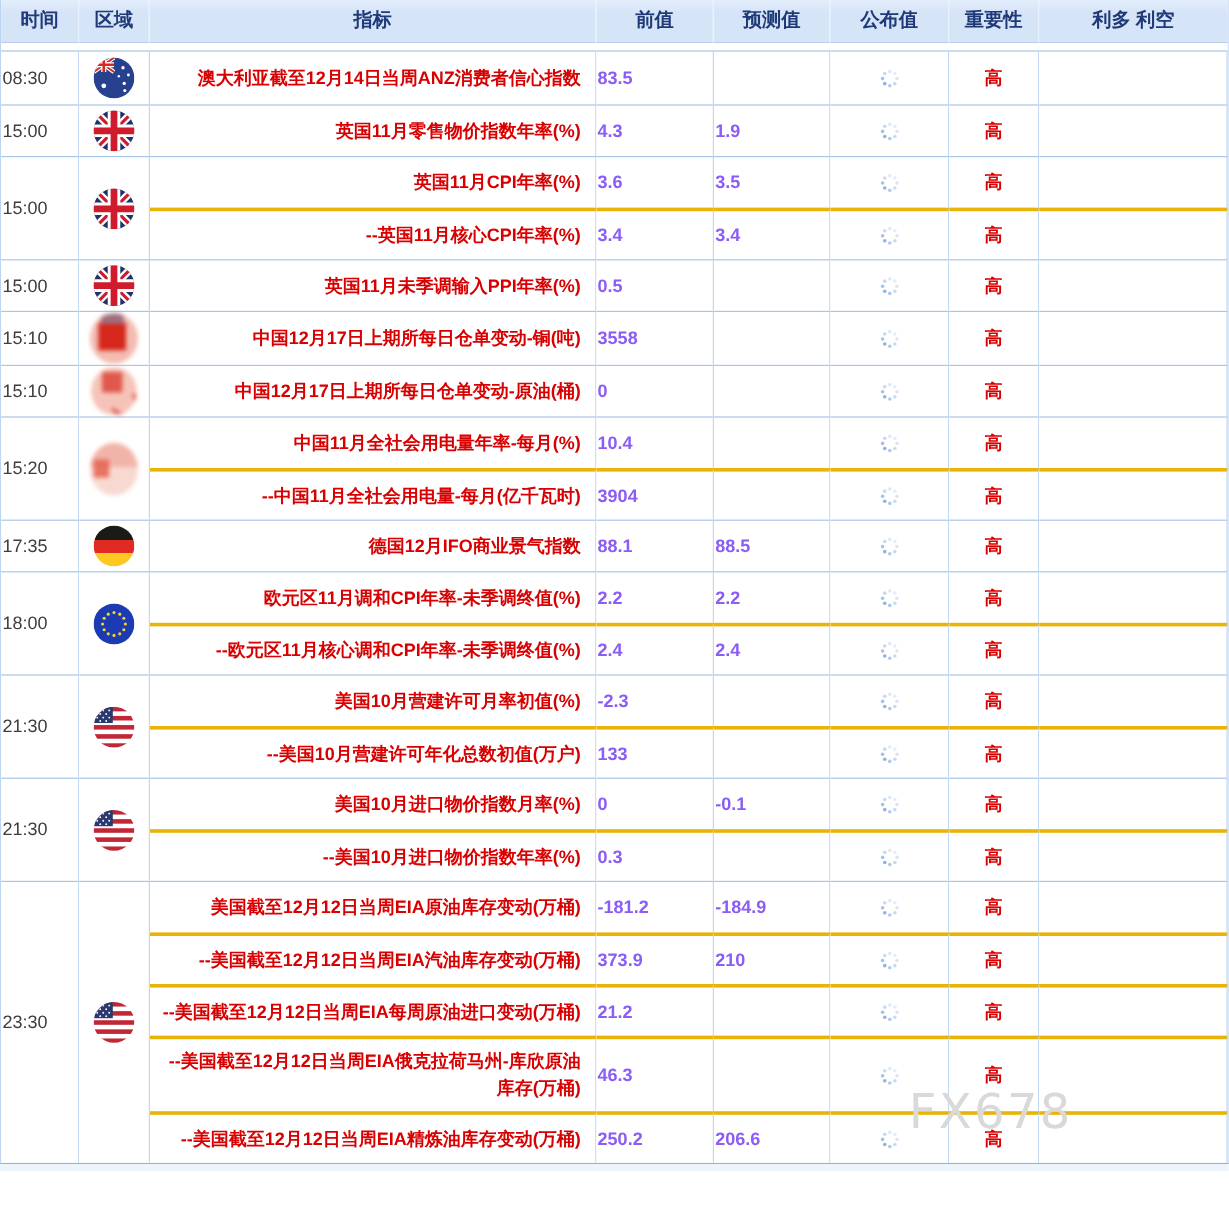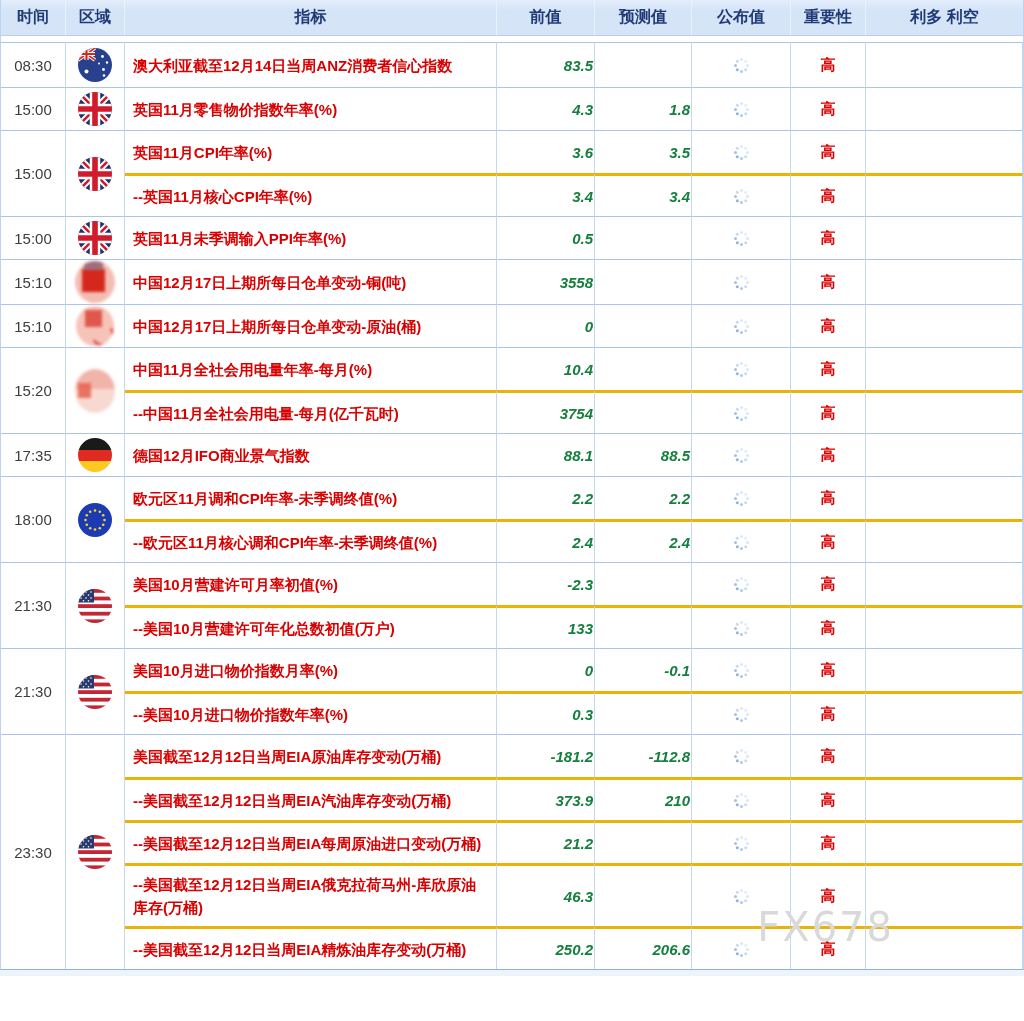--- a/index.html
+++ b/index.html
@@ -10,24 +10,24 @@
   td,th{box-sizing:border-box;vertical-align:middle;}
   thead th{height:36px;background:linear-gradient(180deg,#e3eefc 0%,#d6e4f8 30%,#d6e4f8 100%);
            color:#1f3a77;font-size:16px;font-weight:bold;text-align:center;
            border-bottom:1px solid #b9cfe8;border-right:1px solid #e9f1fc;}
   thead th:last-child{border-right:none;}
   tr.spacer td{height:6px;background:#ffffff;border:none;}
   tbody td{height:43px;background:#ffffff;border-right:1px solid #c3d8f1;font-size:15px;}
   tbody tr.h45 td{height:45px;}
   tbody tr.group-start td{border-top:1px solid #a9c6e8;}
   tbody tr.inner td{border-top:3px solid #eab308;}
-  td.time{color:#3d3d3d;text-align:center;font-size:15px;}
+  td.time{color:#3d3d3d;text-align:left;font-size:15px;}
   td.region{text-align:center;}
-  td.indicator{color:#d80000;font-weight:bold;text-align:left;padding:7px 12px 7px 8px;line-height:23px;}
-  td.val{color:#15803d;font-weight:bold;text-align:right;font-style:italic;}
+  td.indicator{color:#d80000;font-weight:bold;text-align:right;padding:7px 12px 7px 8px;line-height:23px;}
+  td.val{color:#8b5cf6;font-weight:bold;text-align:left;}
   td.pub{text-align:center;}
   td.imp{color:#d80000;font-weight:bold;text-align:center;}
   td.bias{background:#ffffff;}
   .flag-svg{vertical-align:middle;display:inline-block;}
   
   .spinner{display:inline-block;width:17px;height:17px;position:relative;vertical-align:middle;}
   .spinner::after{content:"";position:absolute;left:7px;top:7px;width:3px;height:3px;border-radius:50%;background:transparent;
     box-shadow:6px 0 0 0 #d8e6f7, 4.2px 4.2px 0 0 #c6daf2, 0 6px 0 0 #aecaec,
                -4.2px 4.2px 0 0 #8fb3de, -6px 0 0 0 #a3c2e7, -4.2px -4.2px 0 0 #c6daf2,
                0 -6px 0 0 #dde9f8, 4.2px -4.2px 0 0 #e4eefa;}
@@ -119,21 +119,21 @@
                 <g clip-path="url(#cU)">
                   <rect width="34" height="34" fill="#223166"></rect>
                   <path d="M0 0 L34 34 M34 0 L0 34" stroke="#ffffff" stroke-width="6.5"></path>
                   <path d="M0 0 L34 34 M34 0 L0 34" stroke="#cf1b2b" stroke-width="2.6"></path>
                   <path d="M17 0 V34 M0 17 H34" stroke="#ffffff" stroke-width="10.5"></path>
                   <path d="M17 0 V34 M0 17 H34" stroke="#cf1b2b" stroke-width="5.6"></path>
                 </g>
               </svg></span></td>
           <td class="indicator">英国11月零售物价指数年率(%)</td>
           <td class="val">4.3</td>
-          <td class="val">1.8</td>
+          <td class="val">1.9</td>
           <td class="pub"><span class="spinner"></span></td>
           <td class="imp">高</td>
           <td class="bias"></td>
         </tr>
         <tr class="group-start">
           <td class="time" rowspan="2">15:00</td>
           <td class="region" rowspan="2"><span><svg class="flag-svg" width="34" height="34" viewBox="0 0 34 34">
                 <defs>
                   <clipPath id="cU">
                     <circle cx="17" cy="17" r="17"></circle>
@@ -210,21 +210,21 @@
           <td class="region" rowspan="2"><span><span class="blob blobC"></span></span></td>
           <td class="indicator">中国11月全社会用电量年率-每月(%)</td>
           <td class="val">10.4</td>
           <td class="val"></td>
           <td class="pub"><span class="spinner"></span></td>
           <td class="imp">高</td>
           <td class="bias"></td>
         </tr>
         <tr class="inner">
           <td class="indicator">--中国11月全社会用电量-每月(亿千瓦时)</td>
-          <td class="val">3754</td>
+          <td class="val">3904</td>
           <td class="val"></td>
           <td class="pub"><span class="spinner"></span></td>
           <td class="imp">高</td>
           <td class="bias"></td>
         </tr>
         <tr class="group-start">
           <td class="time" rowspan="1">17:35</td>
           <td class="region" rowspan="1"><span><svg class="flag-svg" width="34" height="34" viewBox="0 0 34 34">
                 <defs>
                   <clipPath id="cD">
@@ -399,21 +399,21 @@
                     <circle cx="3" cy="9" r=".8"></circle>
                     <circle cx="8" cy="9" r=".8"></circle>
                     <circle cx="13" cy="9" r=".8"></circle>
                     <circle cx="5.5" cy="11.8" r=".8"></circle>
                     <circle cx="10.5" cy="11.8" r=".8"></circle>
                   </g>
                 </g>
               </svg></span></td>
           <td class="indicator">美国截至12月12日当周EIA原油库存变动(万桶)</td>
           <td class="val">-181.2</td>
-          <td class="val">-112.8</td>
+          <td class="val">-184.9</td>
           <td class="pub"><span class="spinner"></span></td>
           <td class="imp">高</td>
           <td class="bias"></td>
         </tr>
         <tr class="inner">
           <td class="indicator">--美国截至12月12日当周EIA汽油库存变动(万桶)</td>
           <td class="val">373.9</td>
           <td class="val">210</td>
           <td class="pub"><span class="spinner"></span></td>
           <td class="imp">高</td>

